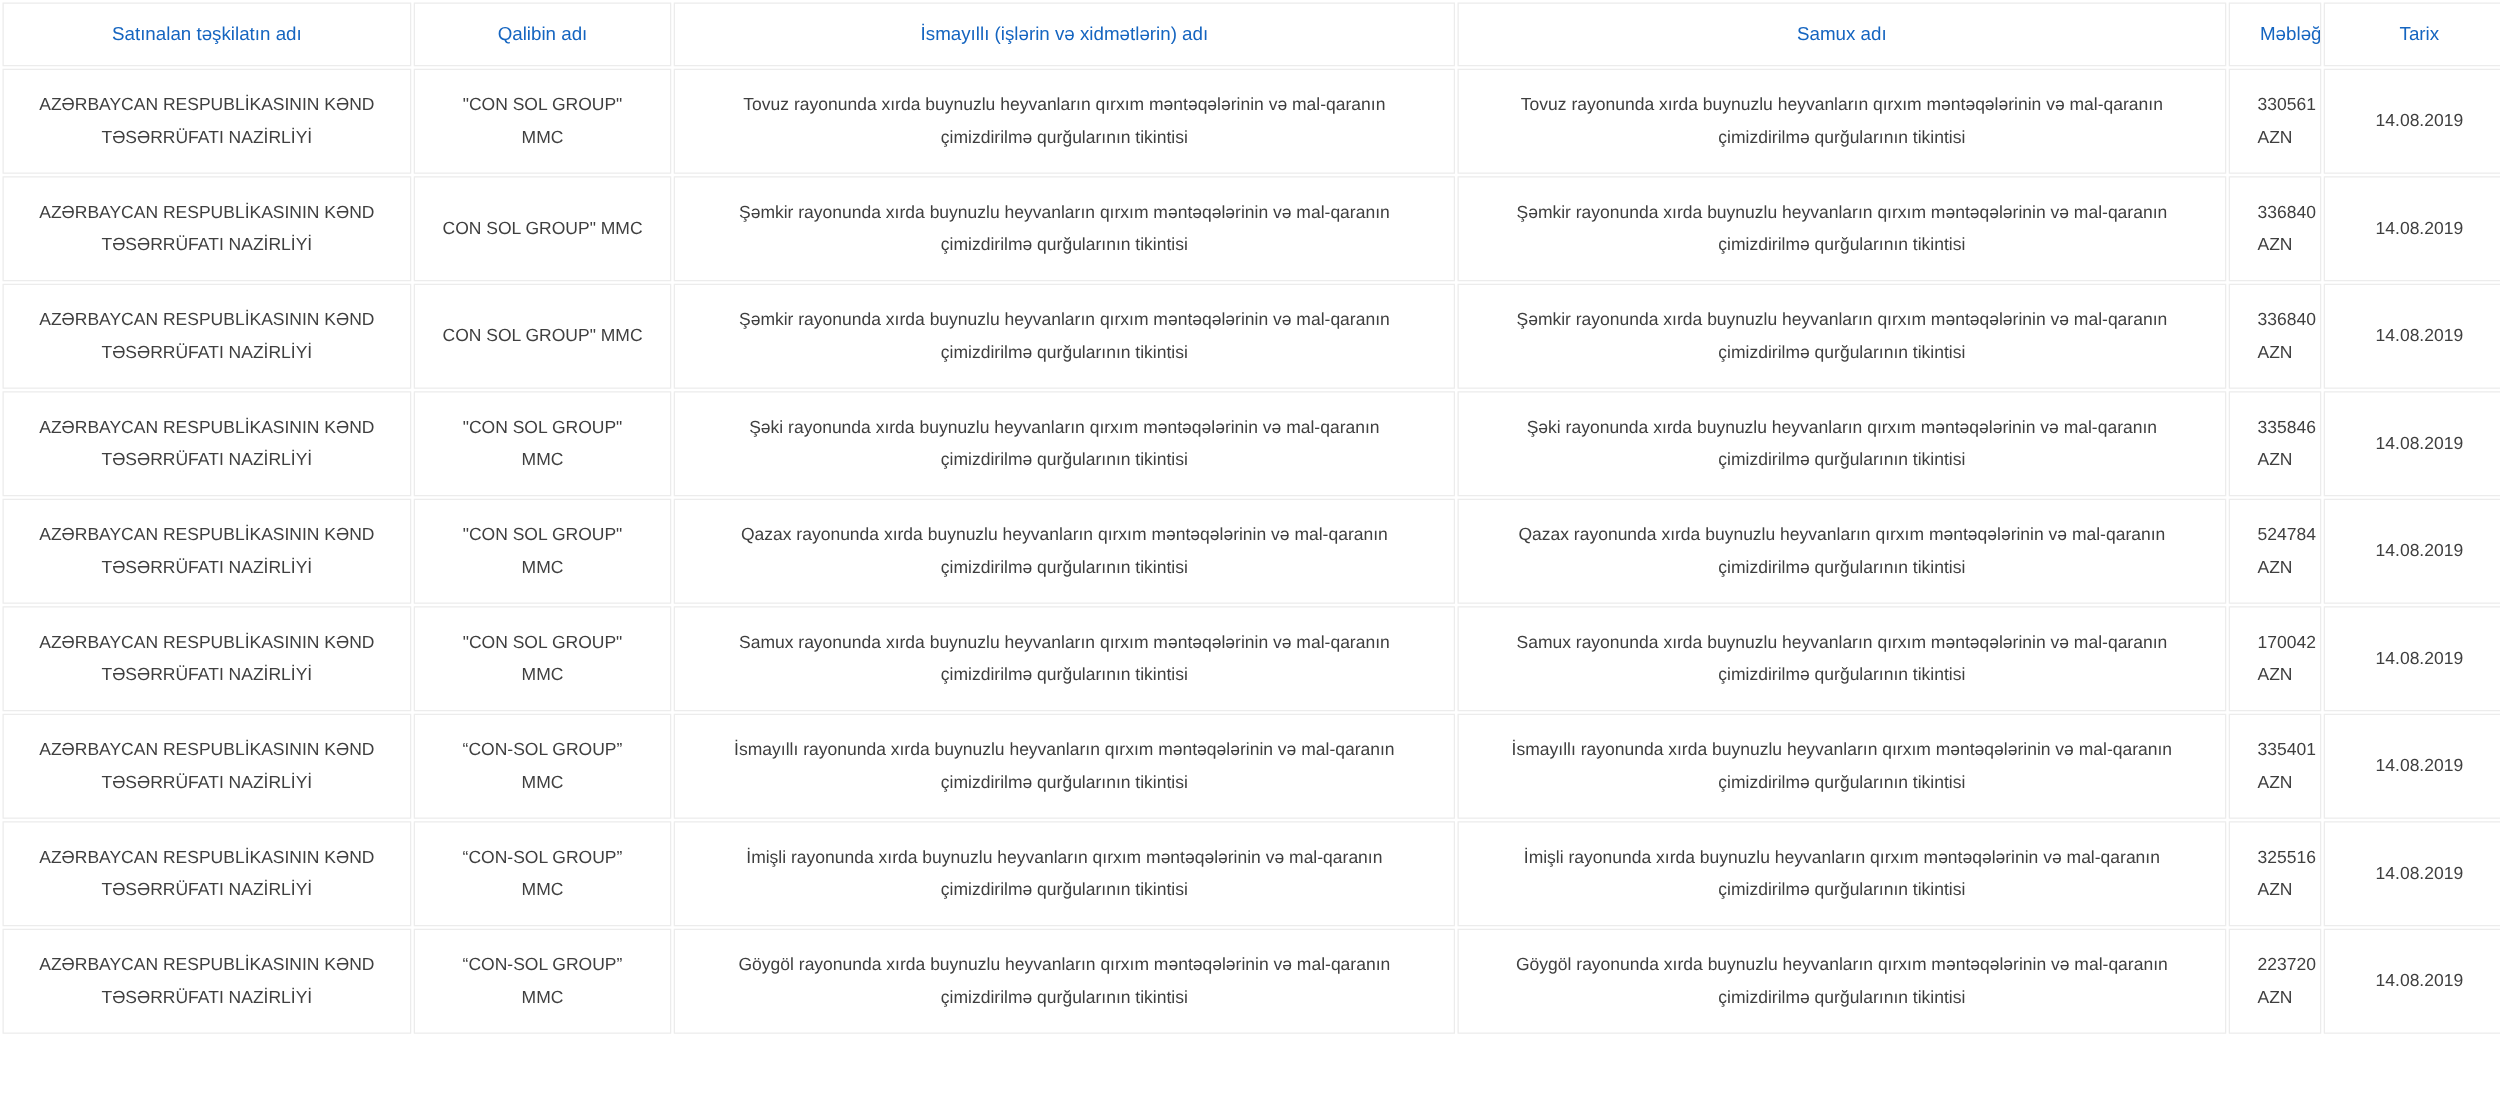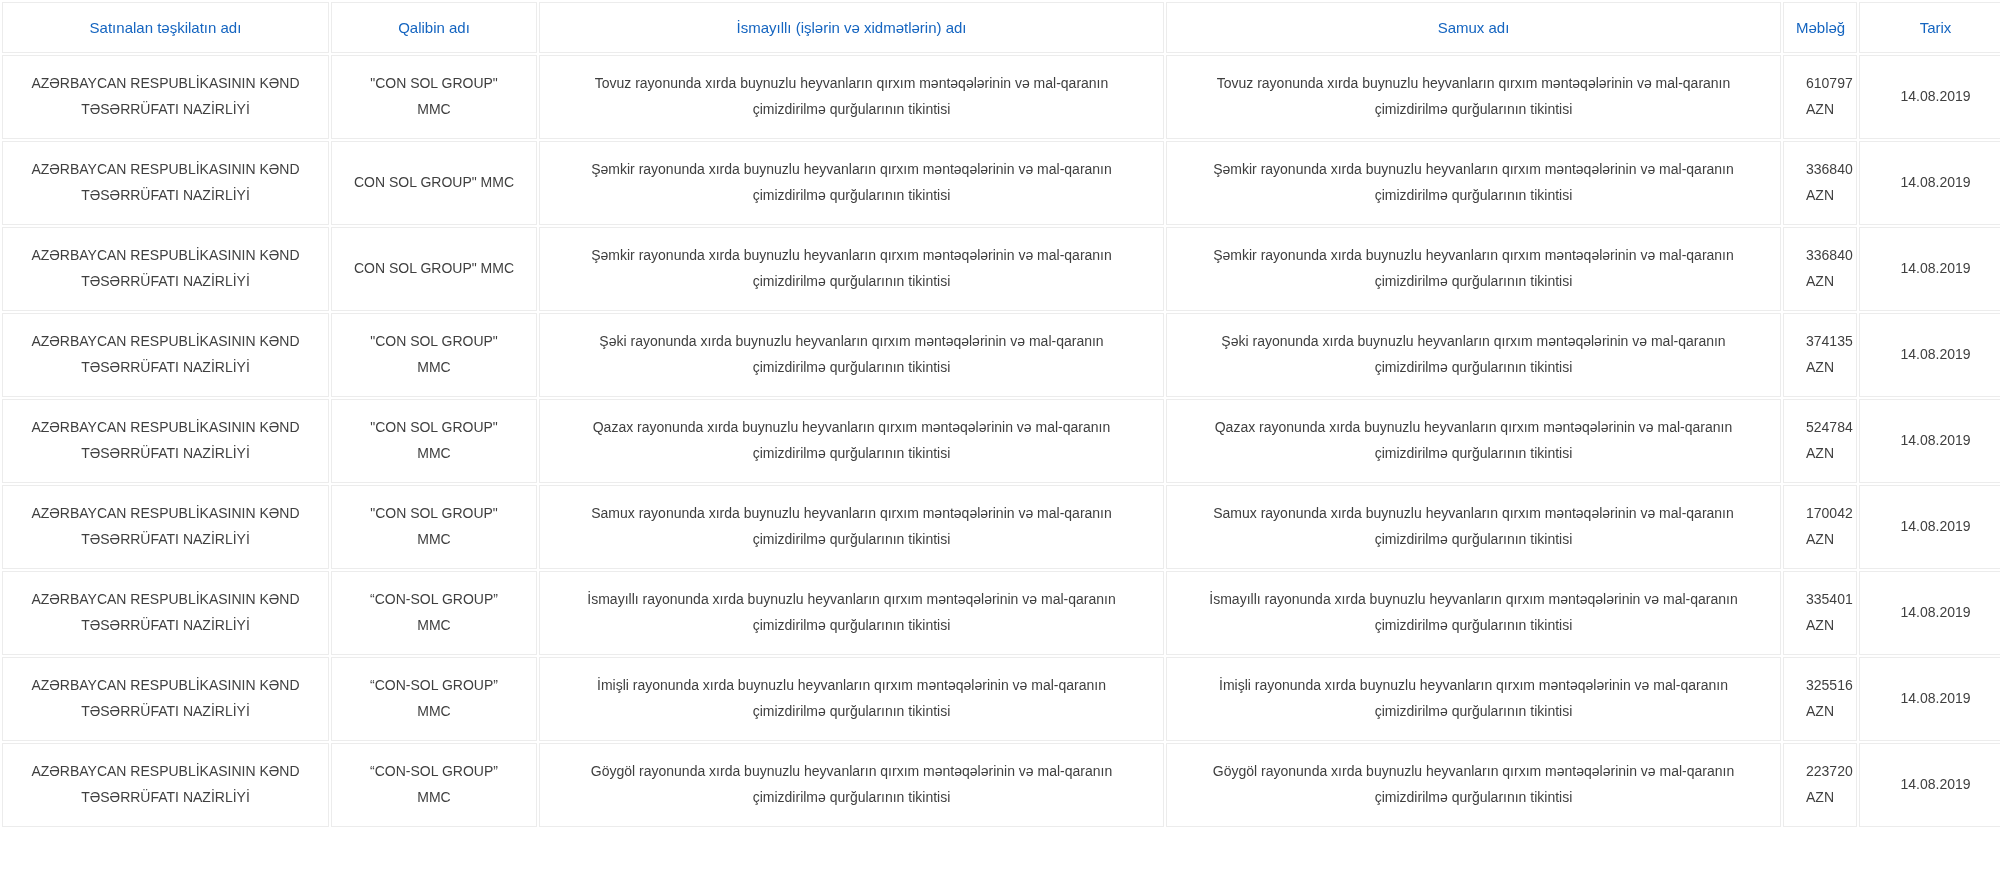--- a/index.html
+++ b/index.html
@@ -32,21 +32,21 @@
     text-align:center;
     vertical-align:middle;
     box-sizing:border-box;
     overflow:hidden;
   }
   table.results th{
     height:51px;
     color:var(--header-color);
     font-size:15px;
     font-weight:400;
-    padding:4px 12px;
+    padding:4px 24px;
   }
   table.results td{
     height:84px;
     color:var(--body-color);
     font-size:14px;
     line-height:1.85;
     padding:8px 22px;
   }
   td.c-buyer{ padding:8px 26px; }
   td.c-amount{ padding:8px 4px; line-height:1.6; }
@@ -76,21 +76,21 @@
         <th>Tarix</th>
       </tr>
     </thead>
     <tbody>
       <tr>
         <td class="c-buyer">AZƏRBAYCAN RESPUBLİKASININ KƏND TƏSƏRRÜFATI NAZİRLİYİ</td>
         <td class="c-winner">"CON SOL GROUP" MMC</td>
         <td class="c-goods">Tovuz rayonunda xırda buynuzlu heyvanların qırxım məntəqələrinin və mal-qaranın çimizdirilmə qurğularının tikintisi</td>
         <td class="c-lot">Tovuz rayonunda xırda buynuzlu heyvanların qırxım məntəqələrinin və mal-qaranın çimizdirilmə qurğularının tikintisi</td>
         <td class="c-amount">
-          <span class="amt">610797</span>
+          <span class="amt">330561</span>
           <span class="cur">AZN</span>
         </td>
         <td class="c-date">14.08.2019</td>
       </tr>
       <tr>
         <td class="c-buyer">AZƏRBAYCAN RESPUBLİKASININ KƏND TƏSƏRRÜFATI NAZİRLİYİ</td>
         <td class="c-winner">CON SOL GROUP" MMC</td>
         <td class="c-goods">Şəmkir rayonunda xırda buynuzlu heyvanların qırxım məntəqələrinin və mal-qaranın çimizdirilmə qurğularının tikintisi</td>
         <td class="c-lot">Şəmkir rayonunda xırda buynuzlu heyvanların qırxım məntəqələrinin və mal-qaranın çimizdirilmə qurğularının tikintisi</td>
         <td class="c-amount">
@@ -109,21 +109,21 @@
           <span class="cur">AZN</span>
         </td>
         <td class="c-date">14.08.2019</td>
       </tr>
       <tr>
         <td class="c-buyer">AZƏRBAYCAN RESPUBLİKASININ KƏND TƏSƏRRÜFATI NAZİRLİYİ</td>
         <td class="c-winner">"CON SOL GROUP" MMC</td>
         <td class="c-goods">Şəki rayonunda xırda buynuzlu heyvanların qırxım məntəqələrinin və mal-qaranın çimizdirilmə qurğularının tikintisi</td>
         <td class="c-lot">Şəki rayonunda xırda buynuzlu heyvanların qırxım məntəqələrinin və mal-qaranın çimizdirilmə qurğularının tikintisi</td>
         <td class="c-amount">
-          <span class="amt">374135</span>
+          <span class="amt">335846</span>
           <span class="cur">AZN</span>
         </td>
         <td class="c-date">14.08.2019</td>
       </tr>
       <tr>
         <td class="c-buyer">AZƏRBAYCAN RESPUBLİKASININ KƏND TƏSƏRRÜFATI NAZİRLİYİ</td>
         <td class="c-winner">"CON SOL GROUP" MMC</td>
         <td class="c-goods">Qazax rayonunda xırda buynuzlu heyvanların qırxım məntəqələrinin və mal-qaranın çimizdirilmə qurğularının tikintisi</td>
         <td class="c-lot">Qazax rayonunda xırda buynuzlu heyvanların qırxım məntəqələrinin və mal-qaranın çimizdirilmə qurğularının tikintisi</td>
         <td class="c-amount">

